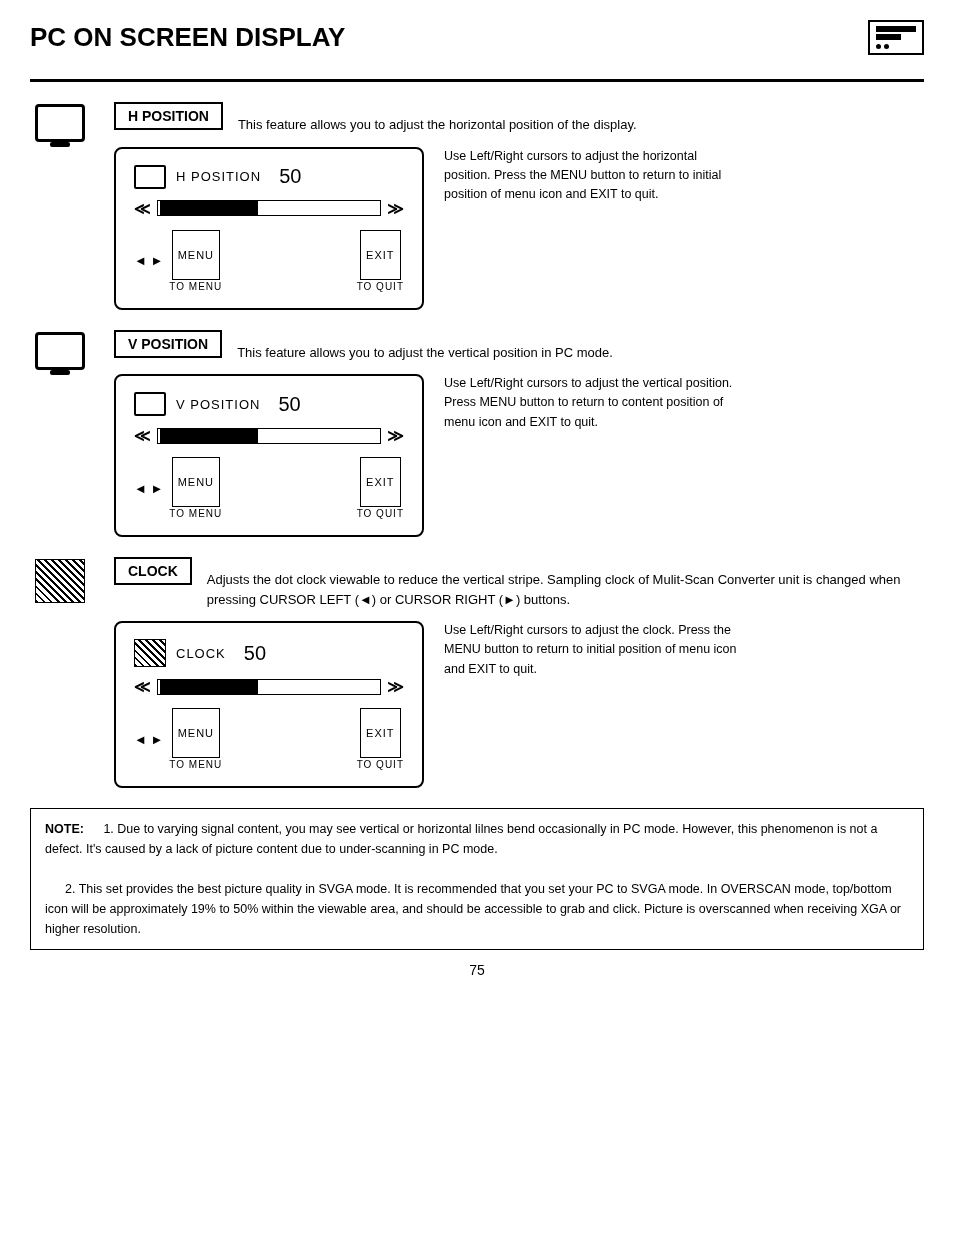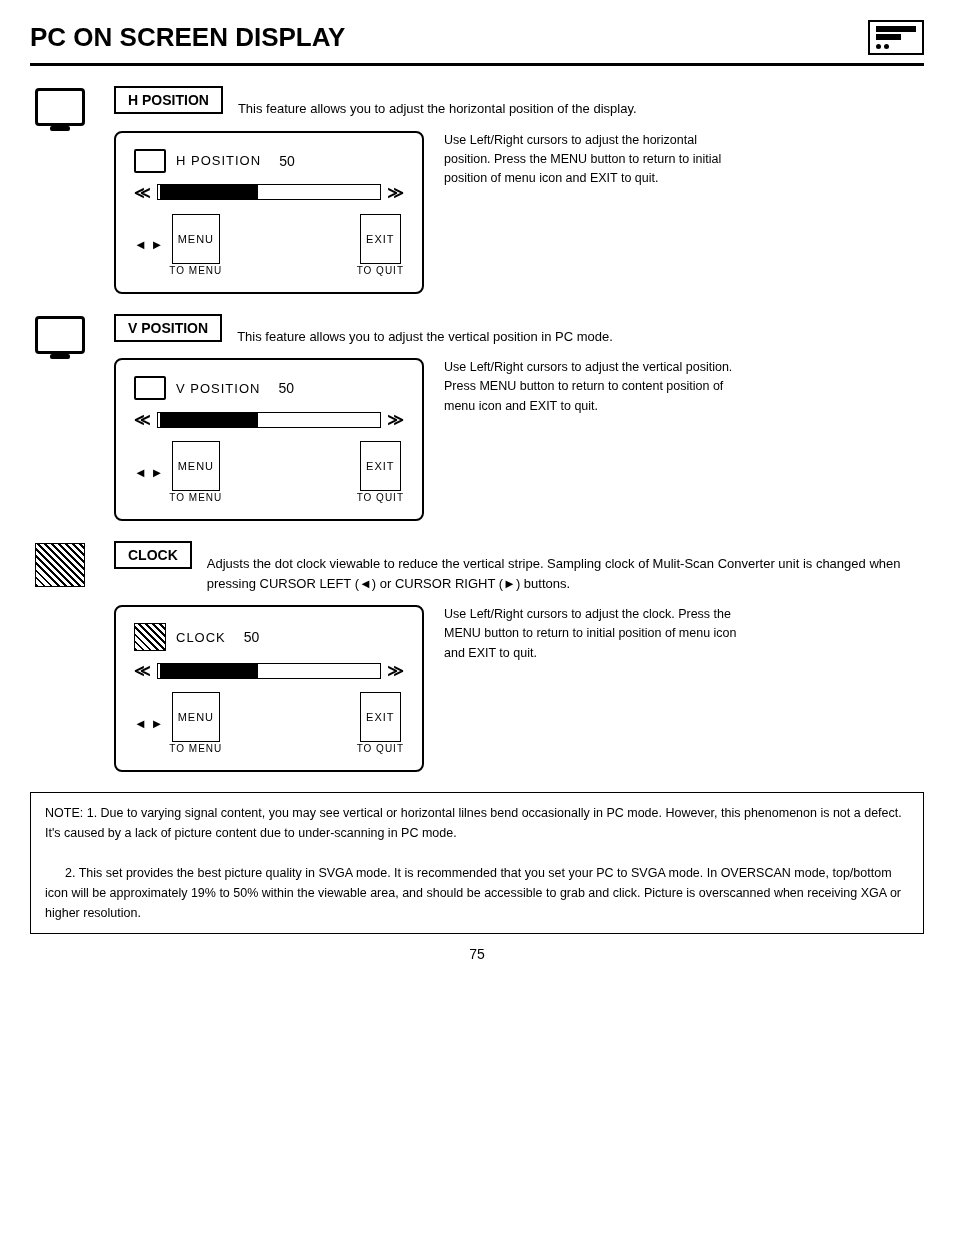--- a/index.html
+++ b/index.html
@@ -12,21 +12,21 @@
       color: #000;
       padding: 20px 30px;
     }
 
     
     .page-header {
       display: flex;
       align-items: center;
       justify-content: space-between;
       border-bottom: 3px solid #000;
-      padding-bottom: 8px;
+      padding-bottom: 24px;
       margin-bottom: 20px;
     }
     .page-title {
       font-size: 26px;
       font-weight: bold;
     }
     .header-icon {
       border: 2px solid #000;
       padding: 4px 6px;
       display: flex;
@@ -160,21 +160,21 @@
     }
 
     .osd-label {
       font-size: 13px;
       font-weight: normal;
       letter-spacing: 1px;
       text-transform: uppercase;
     }
 
     .osd-value {
-      font-size: 14px;
+      font-size: 20px;
       margin-left: 8px;
     }
 
     .slider-row {
       display: flex;
       align-items: center;
       gap: 6px;
       margin-bottom: 12px;
     }
 
@@ -225,22 +225,22 @@
     
     .note-section {
       border: 1px solid #000;
       padding: 10px 14px;
       margin-top: 10px;
       font-size: 12.5px;
       line-height: 1.6;
     }
 
     .note-label {
-      font-weight: normal;
-      margin-right: 0;
+      font-weight: bold;
+      margin-right: 16px;
     }
 
     
     .page-number {
       text-align: center;
       margin-top: 12px;
       font-size: 14px;
     }
   </style>
 </head>

